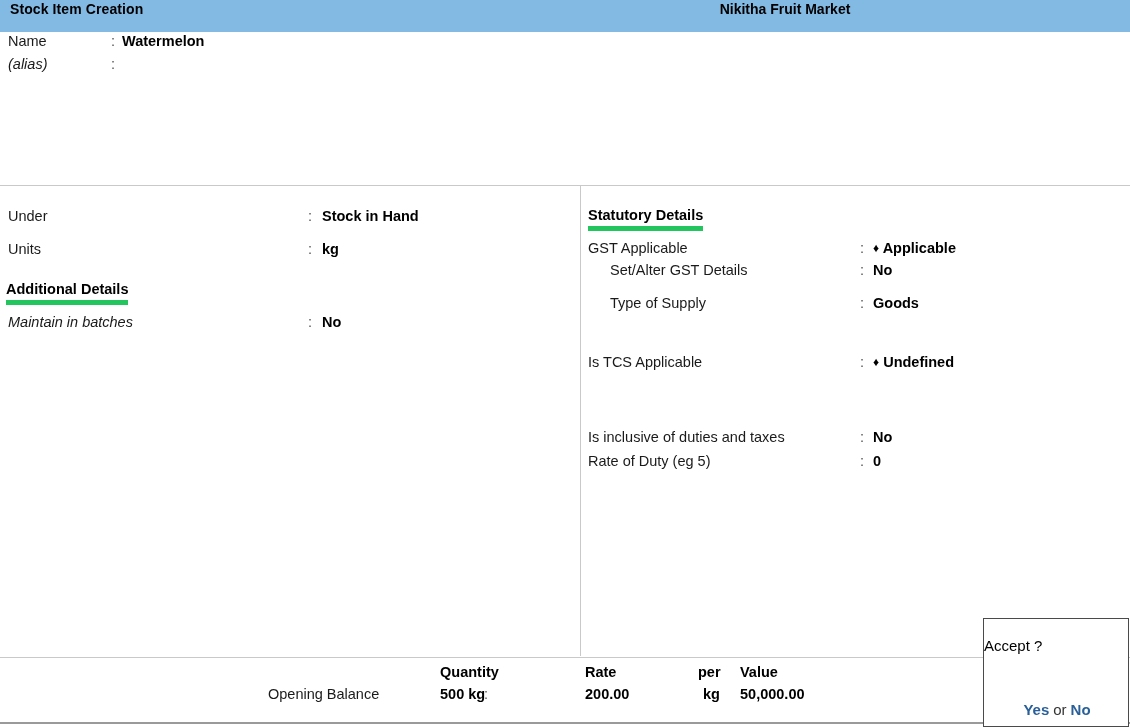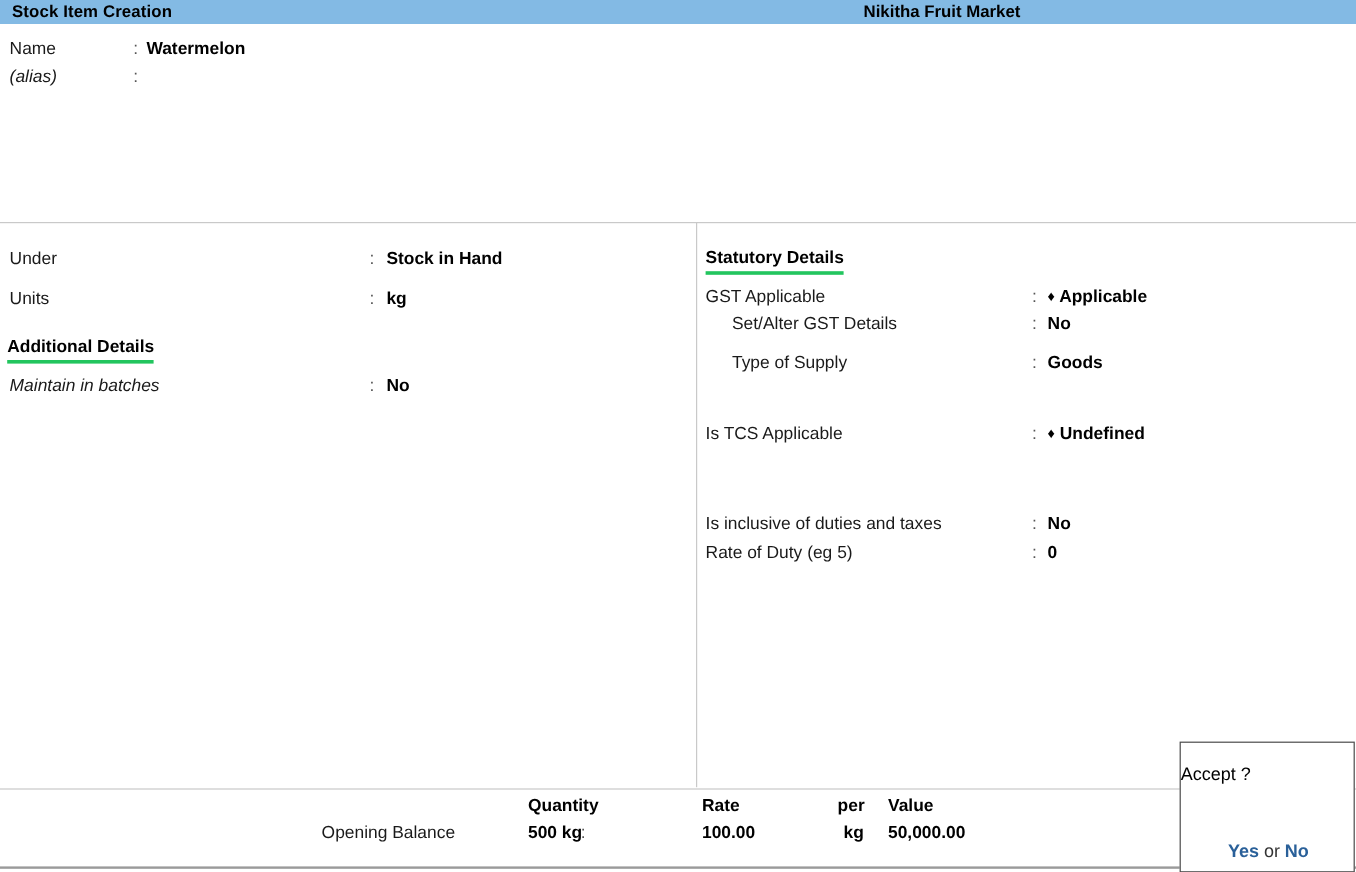--- a/index.html
+++ b/index.html
@@ -13,21 +13,21 @@
     position: relative;
     font-family: "Liberation Sans", sans-serif;
     color: #000000;
     overflow: hidden;
   }
 
   
   .titlebar {
     position: absolute;
     left: 0; top: 0;
-    width: 1130px; height: 20px;
+    width: 1130px; height: 32px;
     background: #83bae4;
   }
   .titlebar .screen-title {
     position: absolute;
     left: 10px; top: 1px;
     font-size: 14px;
     font-weight: bold;
     letter-spacing: 0.1px;
   }
   .titlebar .company-title {
@@ -63,21 +63,21 @@
     position: absolute;
     font-size: 14.5px;
     color: #555;
   }
   .sec-head {
     position: absolute;
     font-size: 14.5px;
     font-weight: bold;
     color: #000;
     white-space: nowrap;
-    border-bottom: 3px solid #22c55e;
+    border-bottom: 5px solid #22c55e;
     padding-bottom: 3px;
   }
   .diamond {
     font-size: 12px;
     vertical-align: 1px;
   }
 
   
   .hrule {
     position: absolute;
@@ -220,21 +220,21 @@
 
 <div class="colhead" style="left:440px; top:664px; width:145px;">Quantity</div>
 <div class="colhead" style="left:585px; top:664px; width:100px;">Rate</div>
 <div class="colhead" style="left:698px; top:664px; width:40px; text-align:left;">per</div>
 <div class="colhead" style="left:740px; top:664px; width:125px;">Value</div>
 
 <div class="ob-label" style="left:268px; top:686px;">Opening Balance</div>
 <div class="colon" style="left:484px; top:686px;">:</div>
 
 <div class="colval" style="left:440px; top:686px; width:145px;">500 kg</div>
-<div class="colval" style="left:585px; top:686px; width:100px;">100.00</div>
+<div class="colval" style="left:585px; top:686px; width:100px;">200.00</div>
 <div class="colval" style="left:703px; top:686px; width:40px; text-align:left;">kg</div>
 <div class="colval" style="left:740px; top:686px; width:125px;">50,000.00</div>
 
 <div class="accept-box">
   <div class="accept-title">Accept ?</div>
   <div class="accept-actions">
     <span class="yes">Yes</span><span class="orword">or</span><span class="no">No</span>
   </div>
 </div>
 

